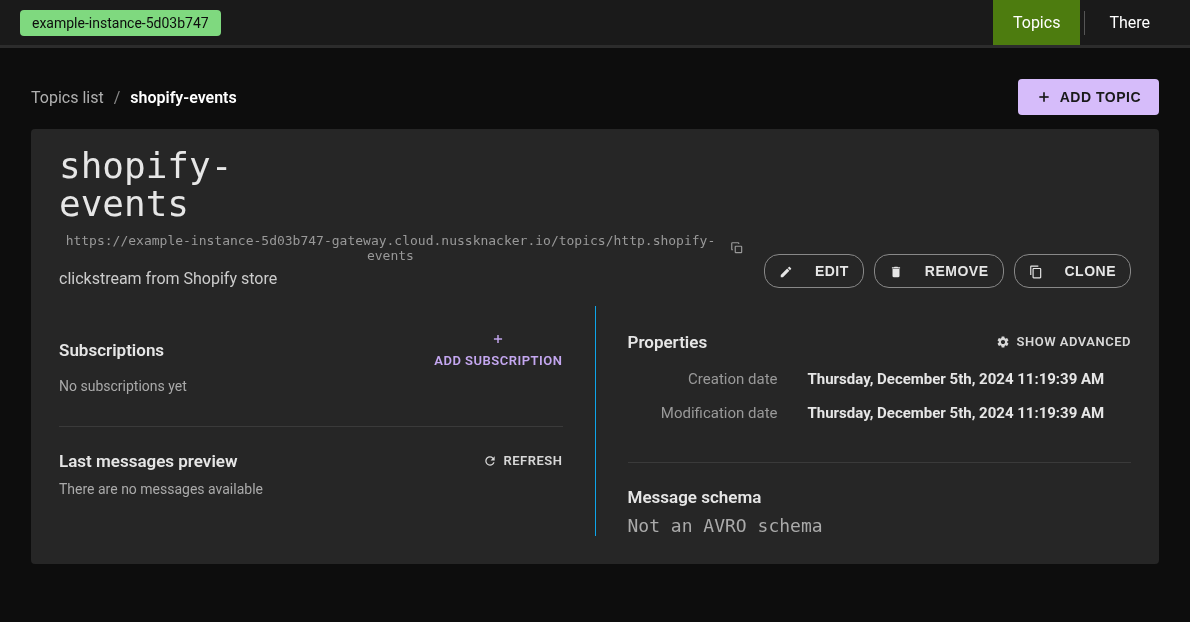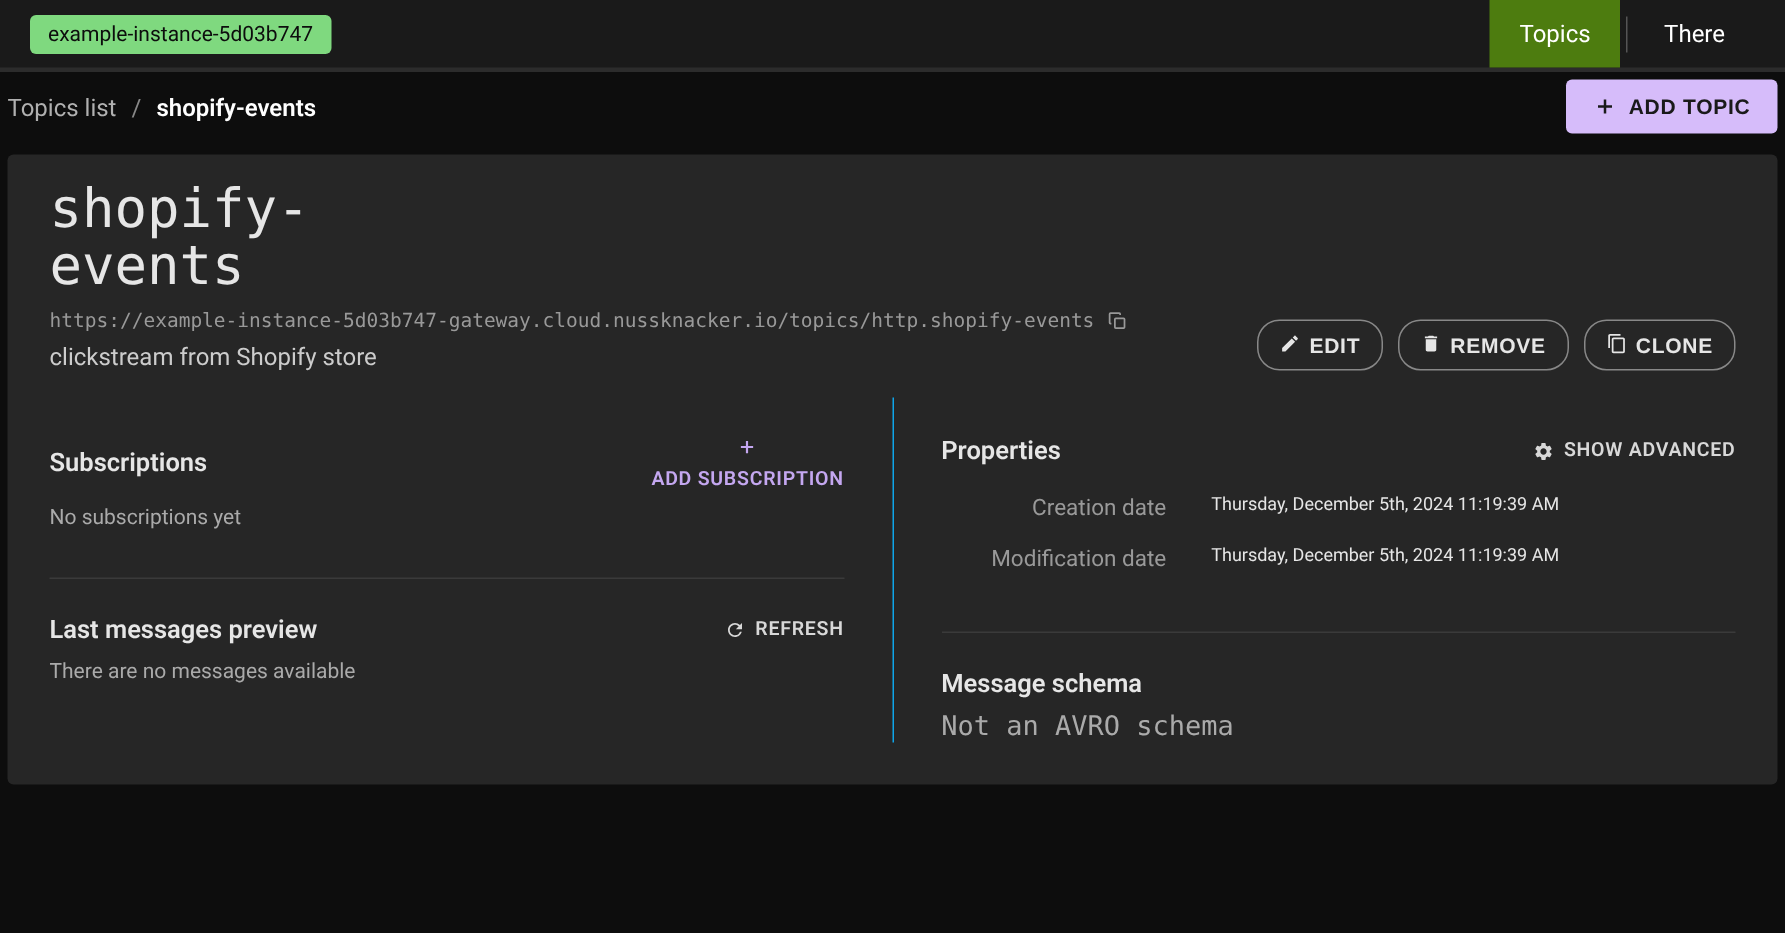--- a/index.html
+++ b/index.html
@@ -52,21 +52,21 @@
     .nav-item.active {
       background: #4d7c0f;
     }
     .nav-divider {
       width: 1px;
       height: 24px;
       background: #555;
       margin: 0 4px;
     }
     .content {
-      padding: 5px;
+      padding: 31px;
     }
     .breadcrumb-row {
       display: flex;
       align-items: center;
       justify-content: space-between;
       margin-bottom: 14px;
     }
     .breadcrumb {
       display: flex;
       align-items: center;
@@ -152,22 +152,22 @@
     }
     .outline-btn {
       background: transparent;
       border: 1px solid #888;
       color: #e6e6e6;
       padding: 8px 14px;
       font-size: 14px;
       font-weight: 600;
       border-radius: 15px;
       display: flex;
-      align-items: flex-start;
-      gap: 6px;
+      align-items: flex-end;
+      gap: 22px;
       cursor: pointer;
       letter-spacing: 0.5px;
     }
     .card-body {
       display: flex;
       padding: 0 28px 28px 28px;
       gap: 0;
     }
     .col-left, .col-right {
       flex: 1;
@@ -223,22 +223,22 @@
     }
     .prop-label {
       width: 150px;
       text-align: right;
       color: #999;
       font-size: 15px;
       flex-shrink: 0;
     }
     .prop-value {
       color: #e6e6e6;
-      font-size: 12px;
-      font-weight: 400;
+      font-size: 15px;
+      font-weight: 700;
       flex: 1;
     }
     .schema-text {
       font-family: 'Menlo', 'Consolas', monospace;
       font-size: 18px;
       color: #aaa;
       margin-top: 8px;
     }
     svg.icon {
       width: 16px;

